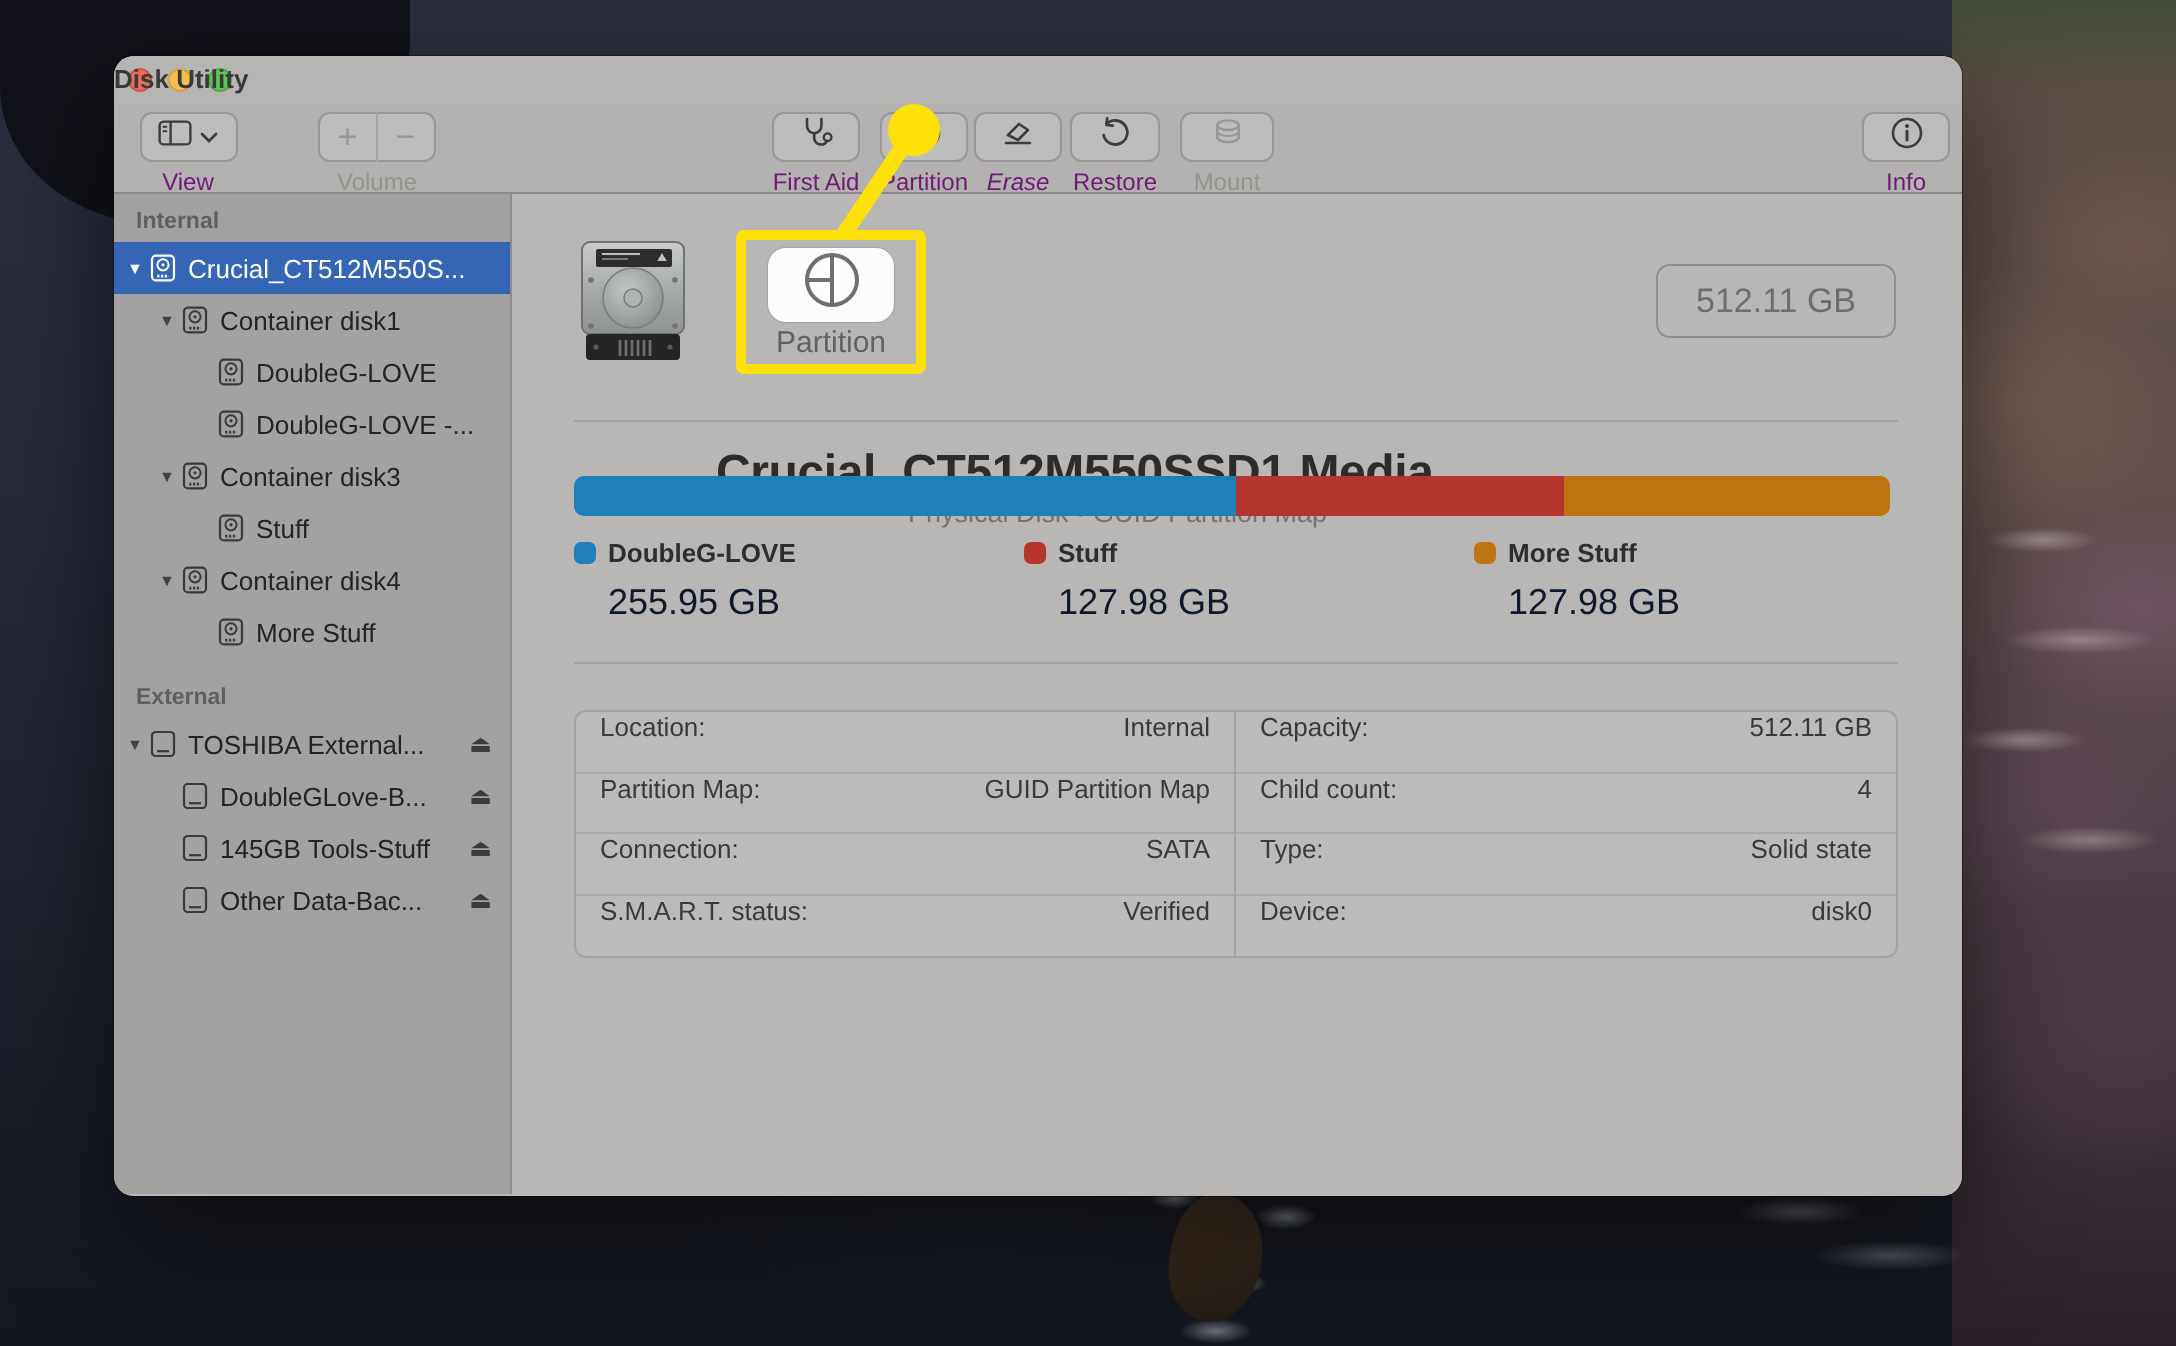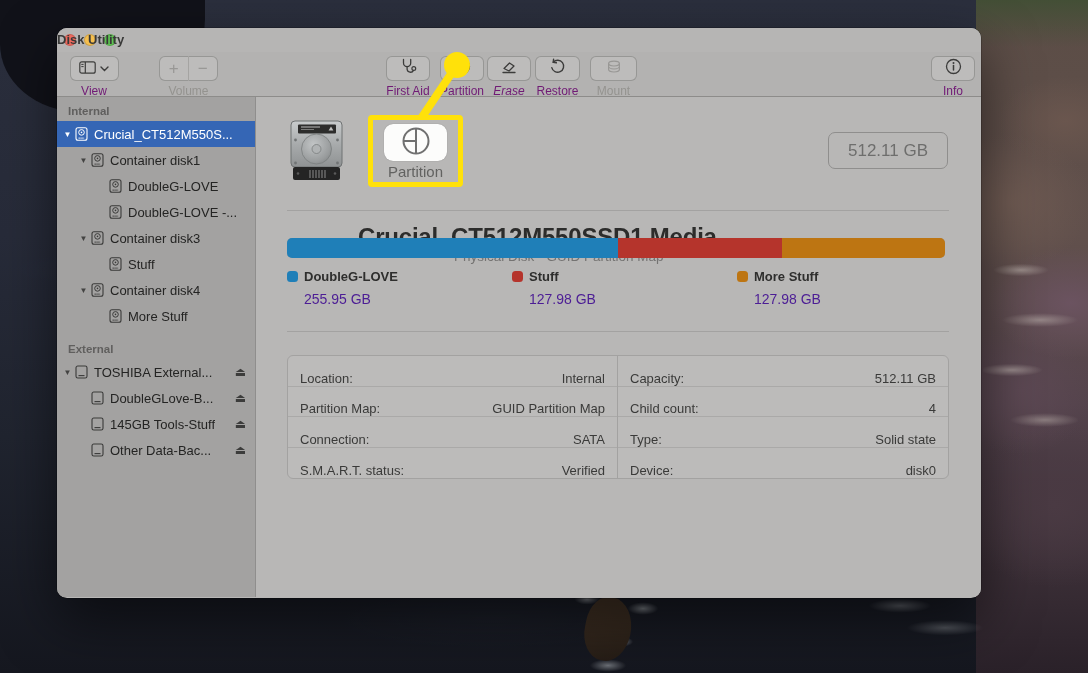--- a/index.html
+++ b/index.html
@@ -107,27 +107,27 @@
   .seg-blue { width:50.3%; background:#1f7fb8; }
   .seg-red { width:24.9%; background:#b5342c; }
   .seg-orange { width:24.8%; background:#bd7512; }
 
   .legend-item { position:absolute; top:172px; }
   .li-0 { left:31px; } .li-1 { left:256px; } .li-2 { left:481px; }
   .legend-head { display:flex; align-items:center; gap:6px; }
   .swatch { width:11px; height:11px; border-radius:3.5px; }
   .sw-blue { background:#1f7fb8; } .sw-red { background:#b5342c; } .sw-orange { background:#bd7512; }
   .legend-name { font-size:13px; font-weight:700; color:#2e2e2d; }
-  .legend-size { margin:7px 0 0 17px; font-size:14px; color:#4c1d95; }
+  .legend-size { margin:7px 0 0 17px; font-size:18px; color:#0f172a; }
 
   .info-card { position:absolute; left:31px; top:258px; width:662px; height:124px;
     background:#bcbbba; border:1px solid #a3a2a1; border-radius:6px; display:flex; overflow:hidden; }
   .info-col { width:50%; }
   .info-col.left { border-right:1px solid #a3a2a1; }
-  .irow { height:30.5px; display:flex; align-items:flex-end; justify-content:space-between;
+  .irow { height:30.5px; display:flex; align-items:flex-start; justify-content:space-between;
     padding:0 12px; font-size:13px; color:#3a3a39; border-bottom:1px solid #aaa9a8; }
   .irow:last-child { border-bottom:none; }
   .irow .ival { color:#3a3a39; }
 
   
   .callout-line { position:absolute; left:350px; top:40px; z-index:5; pointer-events:none; }
   .callout-box { position:absolute; left:368px; top:115px; width:95px; height:72px; z-index:6;
     border:5px solid #ffe10a; border-radius:4px; background:#b8b7b6; text-align:center; }
   .callout-btn { width:63px; height:37px; margin:4px auto 0; background:#fcfcfb; border-radius:9px;
     display:flex; align-items:center; justify-content:center; box-shadow:0 0 1px rgba(0,0,0,.35); }

